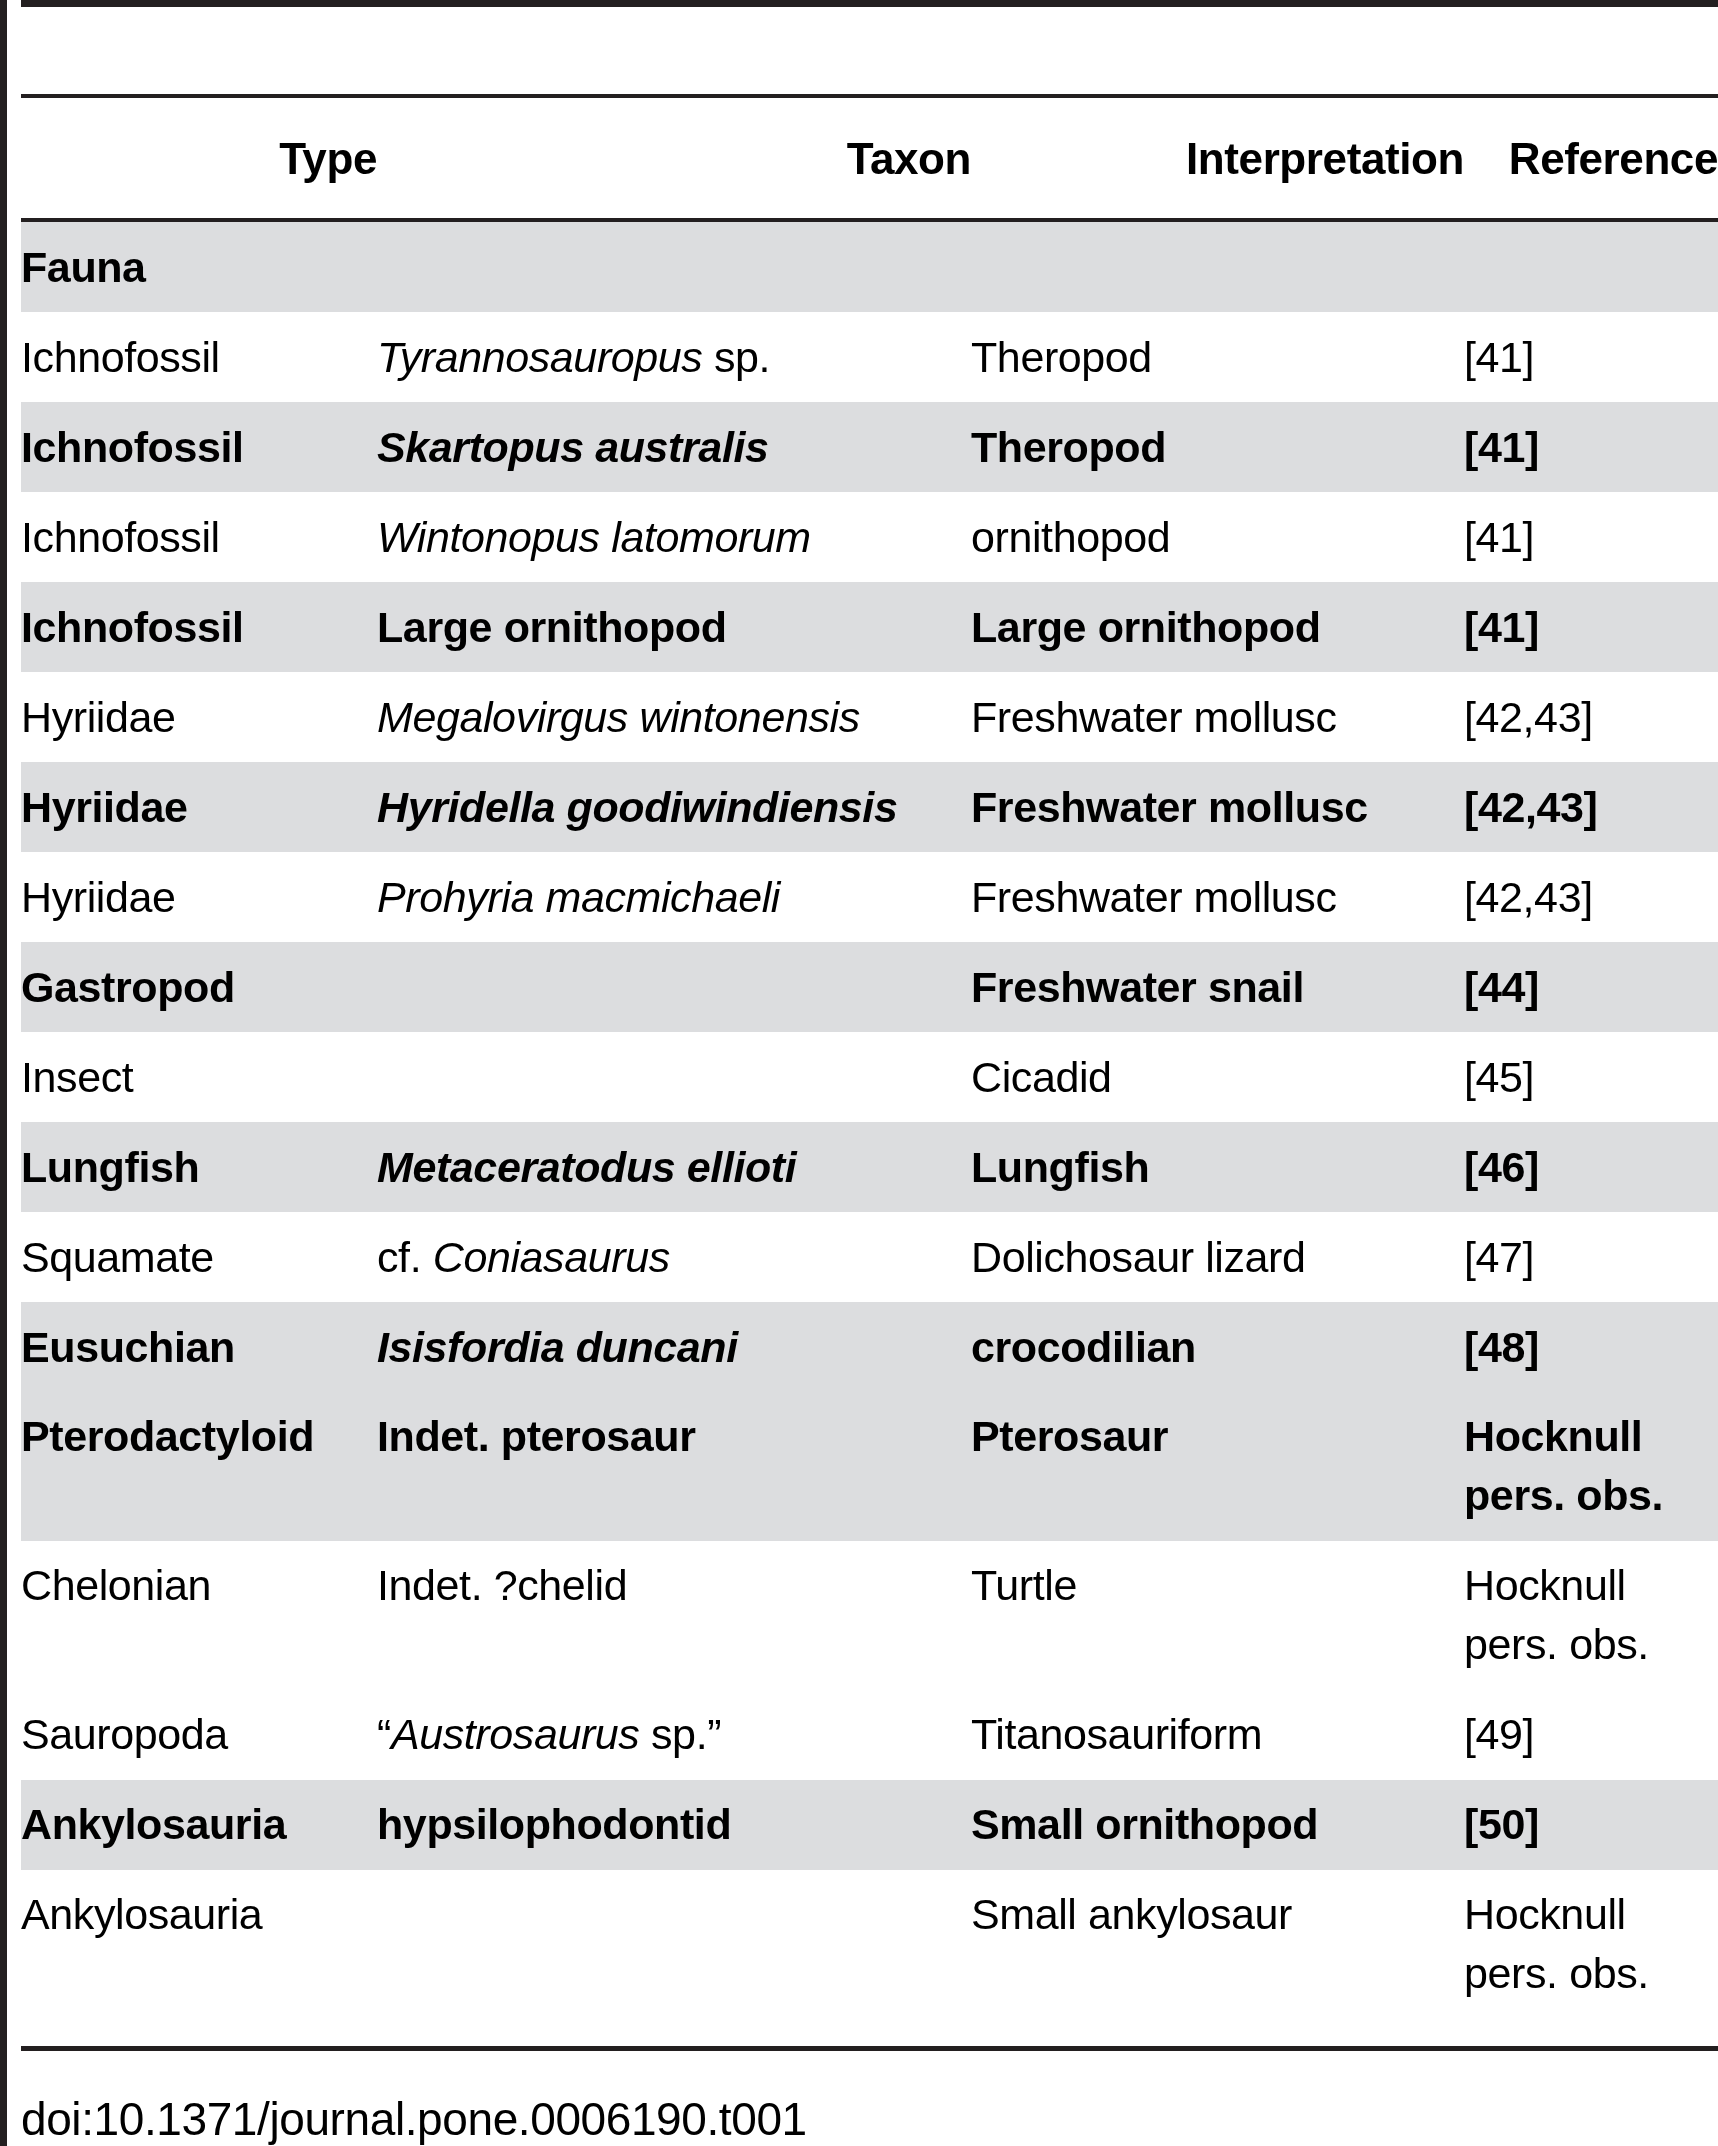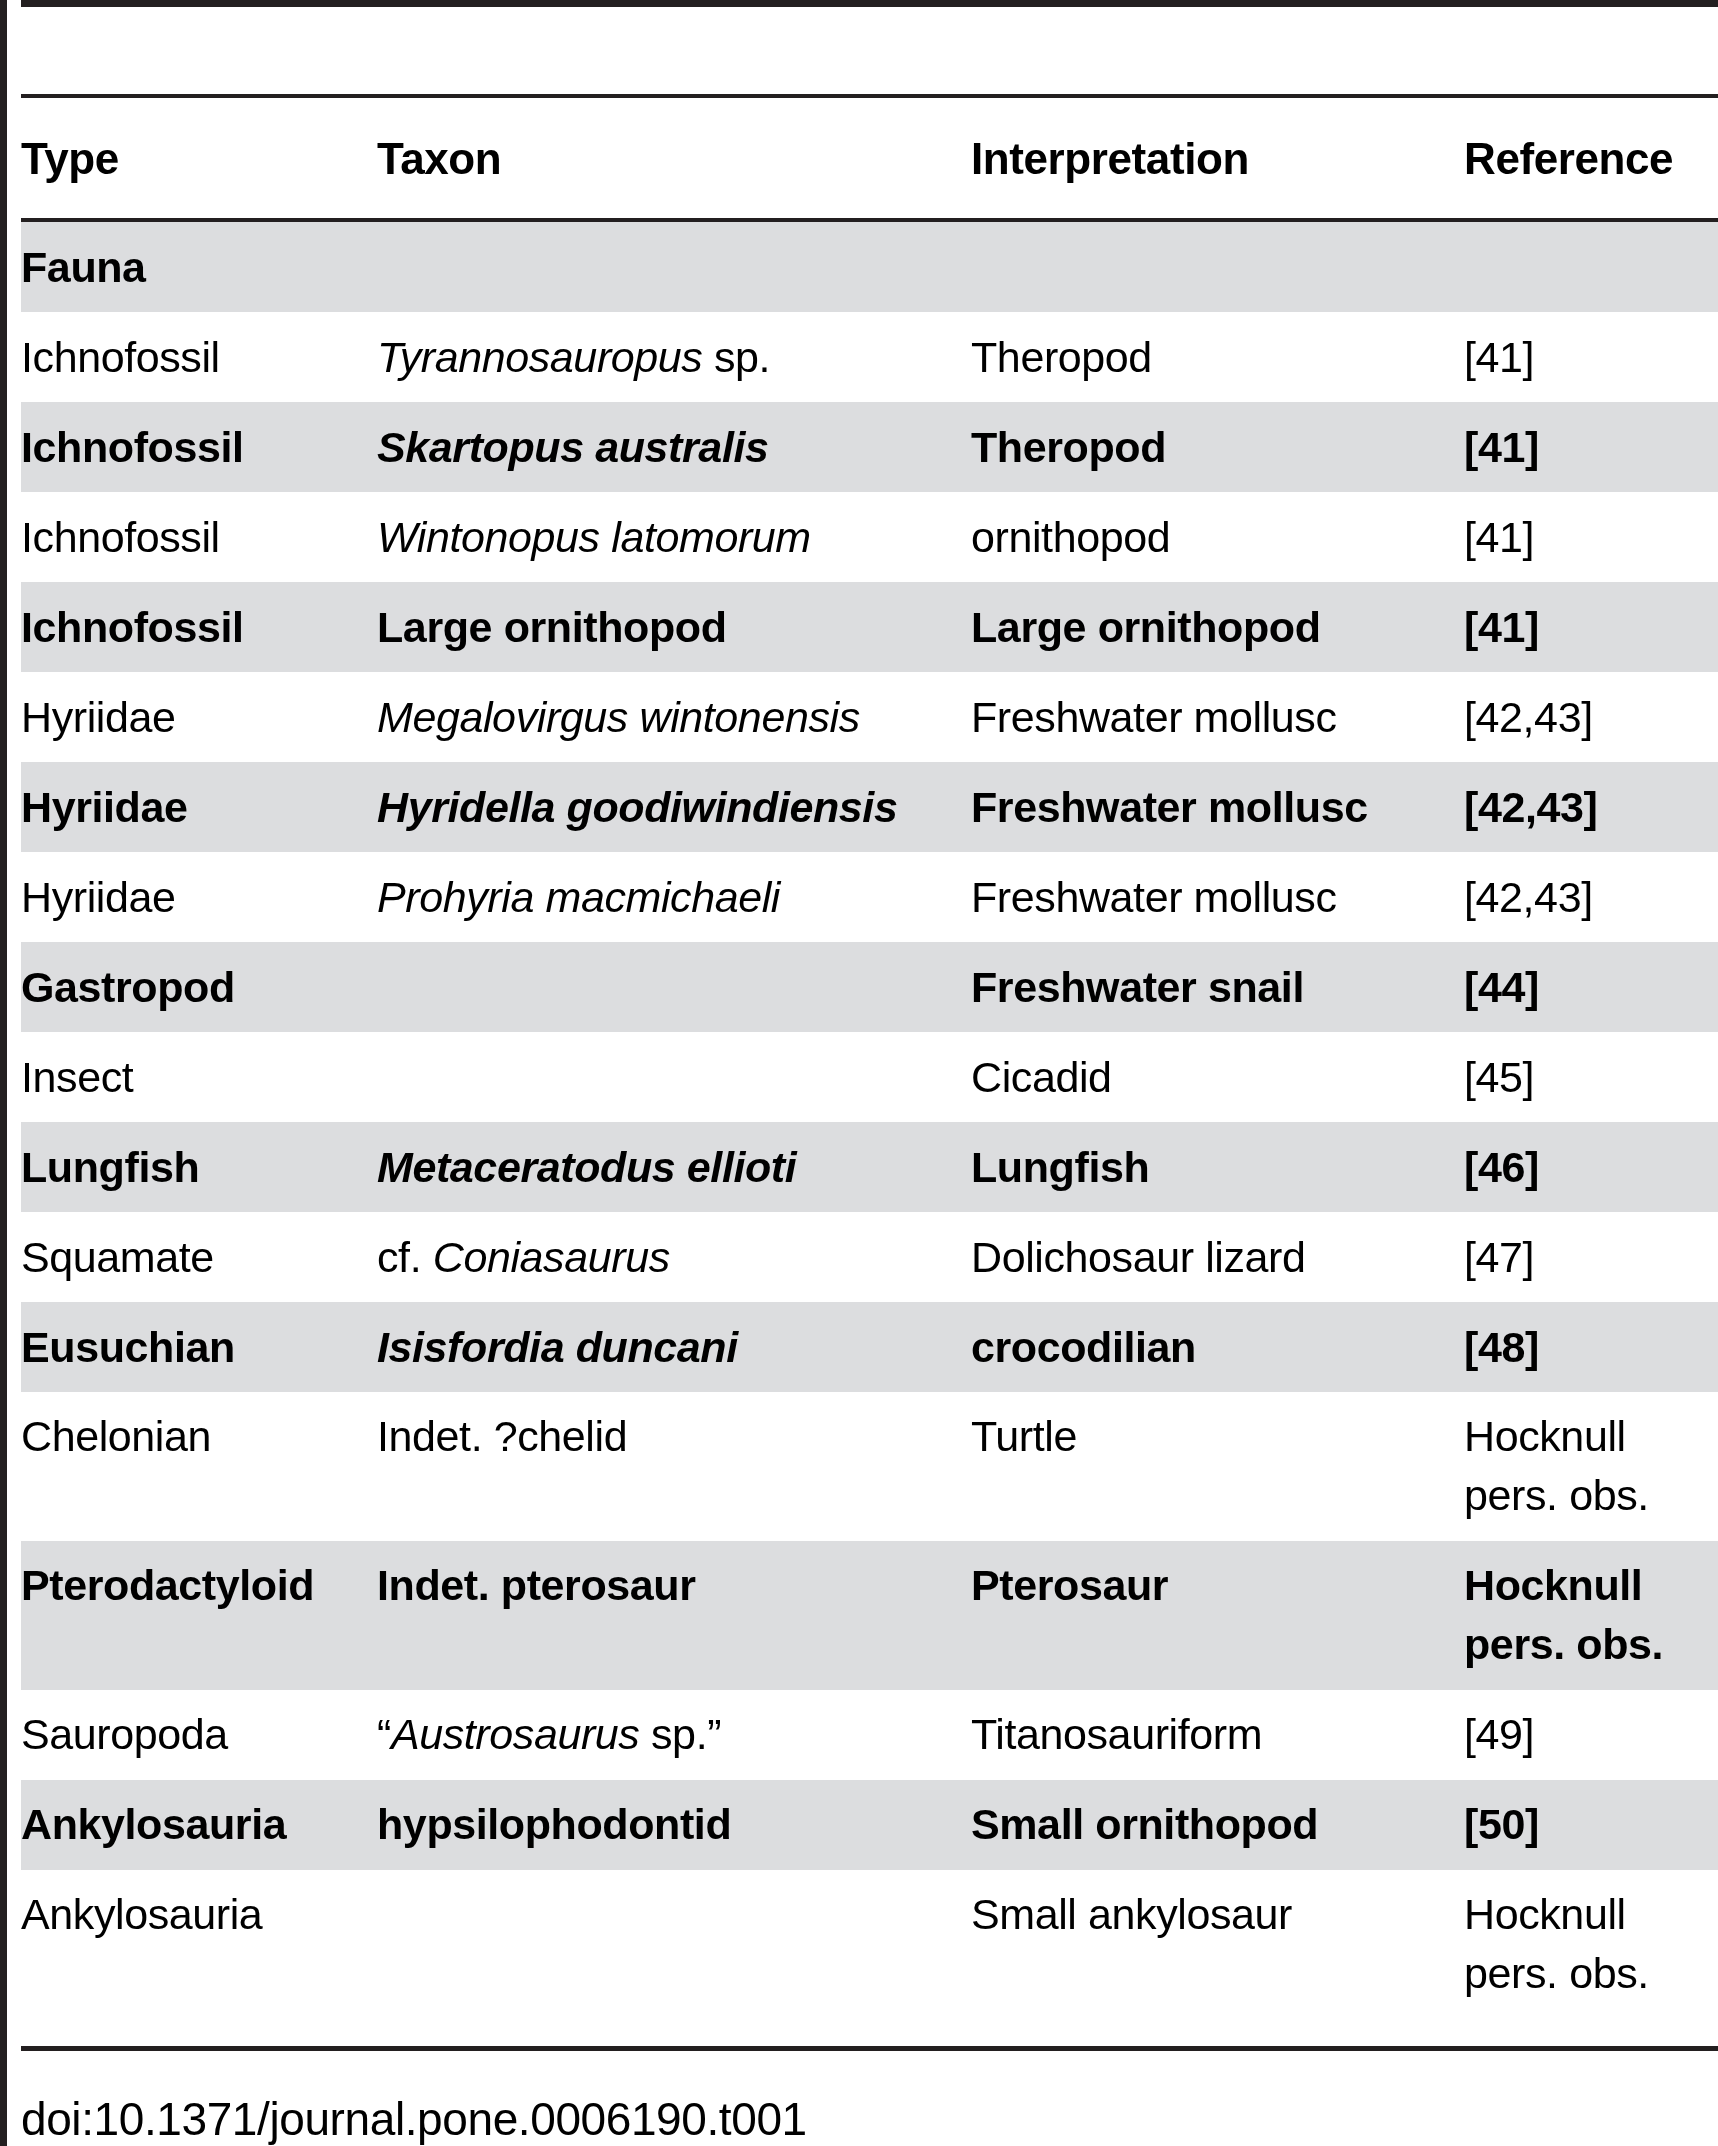--- a/index.html
+++ b/index.html
@@ -4,21 +4,21 @@
 <style>
   html, body { margin: 0; padding: 0; background: #ffffff; }
   body { width: 1718px; height: 2147px; position: relative; overflow: hidden;
          font-family: "Liberation Sans", "DejaVu Sans", sans-serif; color: #000; }
   .leftbar { position: absolute; left: 0; top: 0; width: 7px; height: 2147px; background: #231f20; }
   .wrap { position: absolute; left: 21px; top: 0; width: 1697px; }
   .rule-top { position: absolute; left: 0; top: 0; width: 1697px; height: 7px; background: #231f20; }
   .rule-2 { position: absolute; left: 0; top: 94px; width: 1697px; height: 4.4px; background: #231f20; }
   table { position: absolute; left: 0; top: 99px; width: 1697px; border-collapse: collapse; table-layout: fixed; }
   col.c1 { width: 356px; } col.c2 { width: 594px; } col.c3 { width: 493px; } col.c4 { width: 254px; }
-  th { text-align: left; font-weight: bold; font-size: 44px; height: 119px; vertical-align: middle;
+  th { text-align: right; font-weight: bold; font-size: 44px; height: 119px; vertical-align: middle;
        padding: 0; border-bottom: 4.4px solid #231f20; white-space: nowrap; letter-spacing: -0.4px; }
   td { font-size: 43px; padding: 0; vertical-align: top; line-height: 59px; white-space: nowrap; letter-spacing: -0.4px; }
   tr.row td { padding-top: 15.7px; padding-bottom: 15.3px; }
   tr.grey td { background: #dcdddf; font-weight: bold; }
   tr.row td + td { }
   .it { font-style: italic; }
   .rule-bottom { position: absolute; left: 0; top: 2046px; width: 1697px; height: 5.2px; background: #231f20; }
   .doi { position: absolute; left: 0; top: 2092px; font-size: 46px; letter-spacing: -0.4px; white-space: nowrap; }
 </style>
 </head>
@@ -117,30 +117,30 @@
           <td><span>cf. </span><span class="it">Coniasaurus</span><span></span></td>
           <td><span>Dolichosaur lizard</span></td>
           <td><span>[47]</span></td>
         </tr>
         <tr class="row grey">
           <td><span>Eusuchian</span></td>
           <td><span></span><span class="it">Isisfordia duncani</span><span></span></td>
           <td><span>crocodilian</span></td>
           <td><span>[48]</span></td>
         </tr>
+        <tr class="row grey">
+          <td><span>Pterodactyloid</span></td>
+          <td><span>Indet. pterosaur</span><span class="it"></span><span></span></td>
+          <td><span>Pterosaur</span></td>
+          <td><span>Hocknull</span><br><span>pers. obs.</span></td>
+        </tr>
         <tr class="row">
           <td><span>Chelonian</span></td>
           <td><span>Indet. ?chelid</span><span class="it"></span><span></span></td>
           <td><span>Turtle</span></td>
-          <td><span>Hocknull</span><br><span>pers. obs.</span></td>
-        </tr>
-        <tr class="row grey">
-          <td><span>Pterodactyloid</span></td>
-          <td><span>Indet. pterosaur</span><span class="it"></span><span></span></td>
-          <td><span>Pterosaur</span></td>
           <td><span>Hocknull</span><br><span>pers. obs.</span></td>
         </tr>
         <tr class="row">
           <td><span>Sauropoda</span></td>
           <td><span>“</span><span class="it">Austrosaurus</span><span> sp.”</span></td>
           <td><span>Titanosauriform</span></td>
           <td><span>[49]</span></td>
         </tr>
         <tr class="row grey">
           <td><span>Ankylosauria</span></td>

